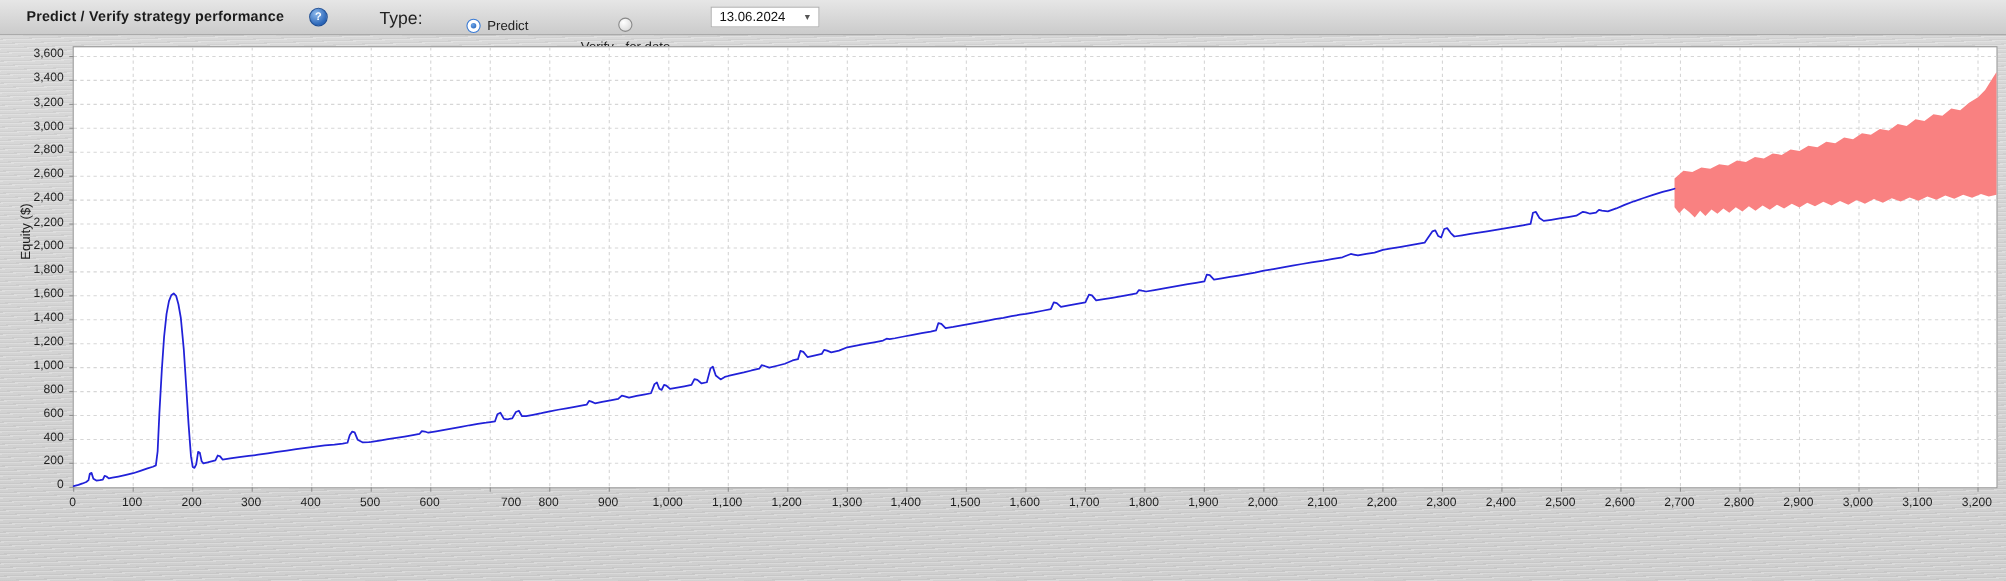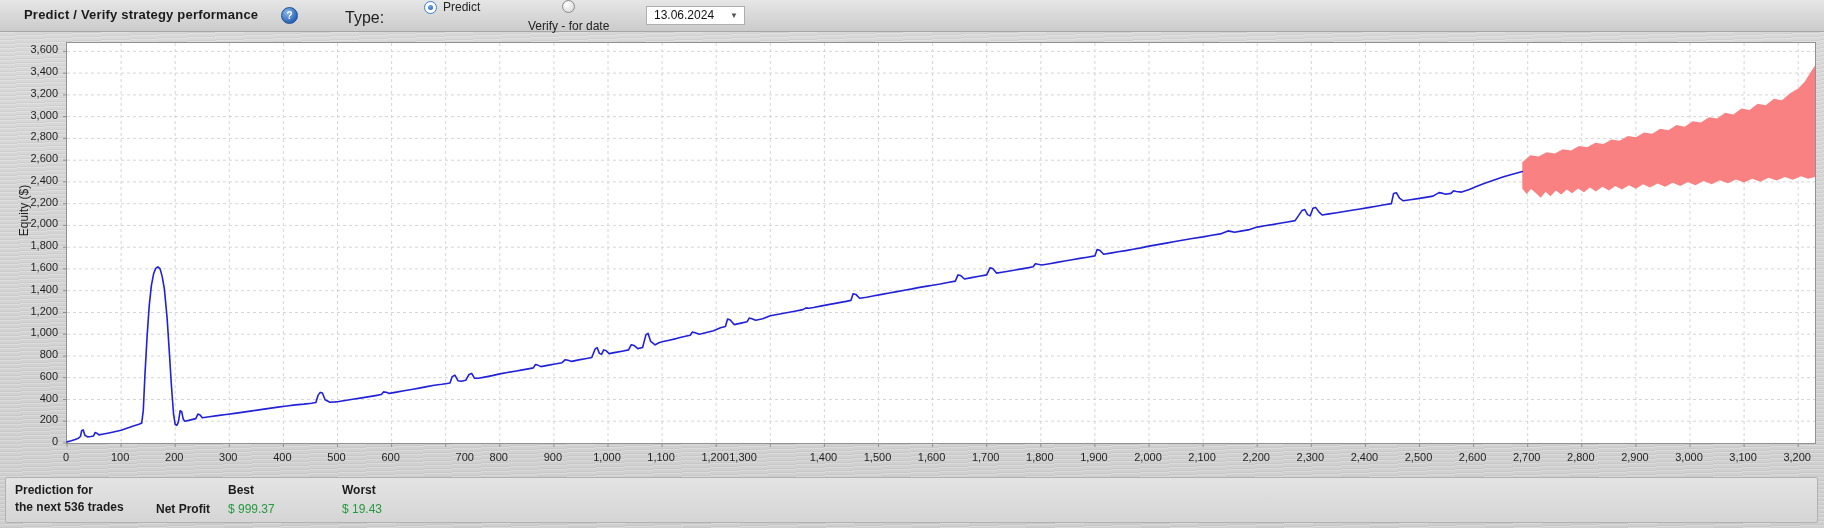--- a/index.html
+++ b/index.html
@@ -16,21 +16,21 @@
   
   .hdr{position:absolute;top:0;left:0;width:100%;height:31px;
     background:linear-gradient(#e6e6e6,#cbcbcb);
     border-bottom:1px solid #a6a6a6;}
   .hdr .title{position:absolute;left:8px;top:7px;font-size:13px;font-weight:bold;color:#1b1b1b;letter-spacing:.2px;padding-left:16px;}
   .help{position:absolute;left:281px;top:7px;width:15px;height:15px;border-radius:50%;
     background:radial-gradient(circle at 35% 30%, #8db9ec, #2b66b8 70%);
     border:1px solid #1f4f96;color:#fff;font-size:10px;font-weight:bold;
     text-align:center;line-height:15px;cursor:pointer;}
   .typelab{position:absolute;left:345px;top:9px;font-size:16px;color:#222;}
-  .radio-row{position:absolute;top:0;display:flex;align-items:center;gap:6px;cursor:pointer;text-align:center;}
+  .radio-row{position:absolute;top:16px;display:flex;align-items:center;gap:6px;cursor:pointer;text-align:center;}
   .radio{width:13px;height:13px;border-radius:50%;box-sizing:border-box;
     background:radial-gradient(circle at 35% 30%, #ffffff, #d2d2d2);
     border:1px solid #8a8a8a;position:relative;}
   .radio.checked{border:1px solid #3a7bd5;background:#fff;}
   .radio.checked::after{content:"";position:absolute;left:3px;top:3px;width:5px;height:5px;border-radius:50%;
     background:radial-gradient(circle at 35% 30%, #6fa6e8, #1d5cb4);}
   .radio-row .rlab{font-size:12px;color:#222;}
   .datebox{position:absolute;left:646px;top:6px;width:99px;height:19px;box-sizing:border-box;
     background:#fff;border:1px solid #aeaeae;font-size:12px;color:#111;
     line-height:17px;padding-left:7px;cursor:pointer;}
@@ -217,21 +217,21 @@
         <div class="xlab" style="left: 228.3px;">300</div>
         <div class="xlab" style="left: 282.4px;">400</div>
         <div class="xlab" style="left: 336.5px;">500</div>
         <div class="xlab" style="left: 390.6px;">600</div>
         <div class="xlab" style="left: 444.7px; margin-left: 20px;">700</div>
         <div class="xlab" style="left: 498.8px;">800</div>
         <div class="xlab" style="left: 552.9px;">900</div>
         <div class="xlab" style="left: 607px;">1,000</div>
         <div class="xlab" style="left: 661.1px;">1,100</div>
         <div class="xlab" style="left: 715.2px;">1,200</div>
-        <div class="xlab" style="left: 743px;">1,300</div>
+        <div class="xlab" style="left: 770px;">1,300</div>
         <div class="xlab" style="left: 823.4px;">1,400</div>
         <div class="xlab" style="left: 877.5px;">1,500</div>
         <div class="xlab" style="left: 931.6px;">1,600</div>
         <div class="xlab" style="left: 985.7px;">1,700</div>
         <div class="xlab" style="left: 1039.8px;">1,800</div>
         <div class="xlab" style="left: 1093.9px;">1,900</div>
         <div class="xlab" style="left: 1148px;">2,000</div>
         <div class="xlab" style="left: 1202.1px;">2,100</div>
         <div class="xlab" style="left: 1256.2px;">2,200</div>
         <div class="xlab" style="left: 1310.3px;">2,300</div>
@@ -240,23 +240,14 @@
         <div class="xlab" style="left: 1472.6px;">2,600</div>
         <div class="xlab" style="left: 1526.7px;">2,700</div>
         <div class="xlab" style="left: 1580.8px;">2,800</div>
         <div class="xlab" style="left: 1634.9px;">2,900</div>
         <div class="xlab" style="left: 1689px;">3,000</div>
         <div class="xlab" style="left: 1743.1px;">3,100</div>
         <div class="xlab" style="left: 1797.2px;">3,200</div>
       </div>
   </div>
 
-  <div class="sumbar">
-    <span class="b" style="left:9px;top:5px;">Prediction for</span>
-    <span class="b" style="left:9px;top:22px;">the next 536 trades</span>
-    <span class="b" style="left:150px;top:24px;">Net Profit</span>
-    <span class="b" style="left:222px;top:5px;">Best</span>
-    <span class="g" style="left: 222px; top: 24px; color: rgb(36, 154, 63);" id="best-val">$ 999.37</span>
-    <span class="b" style="left:336px;top:5px;">Worst</span>
-    <span class="g" style="left: 336px; top: 24px; color: rgb(36, 154, 63);" id="worst-val">$ 19.43</span>
-  </div>
 
 </div>
 
 </body></html>

